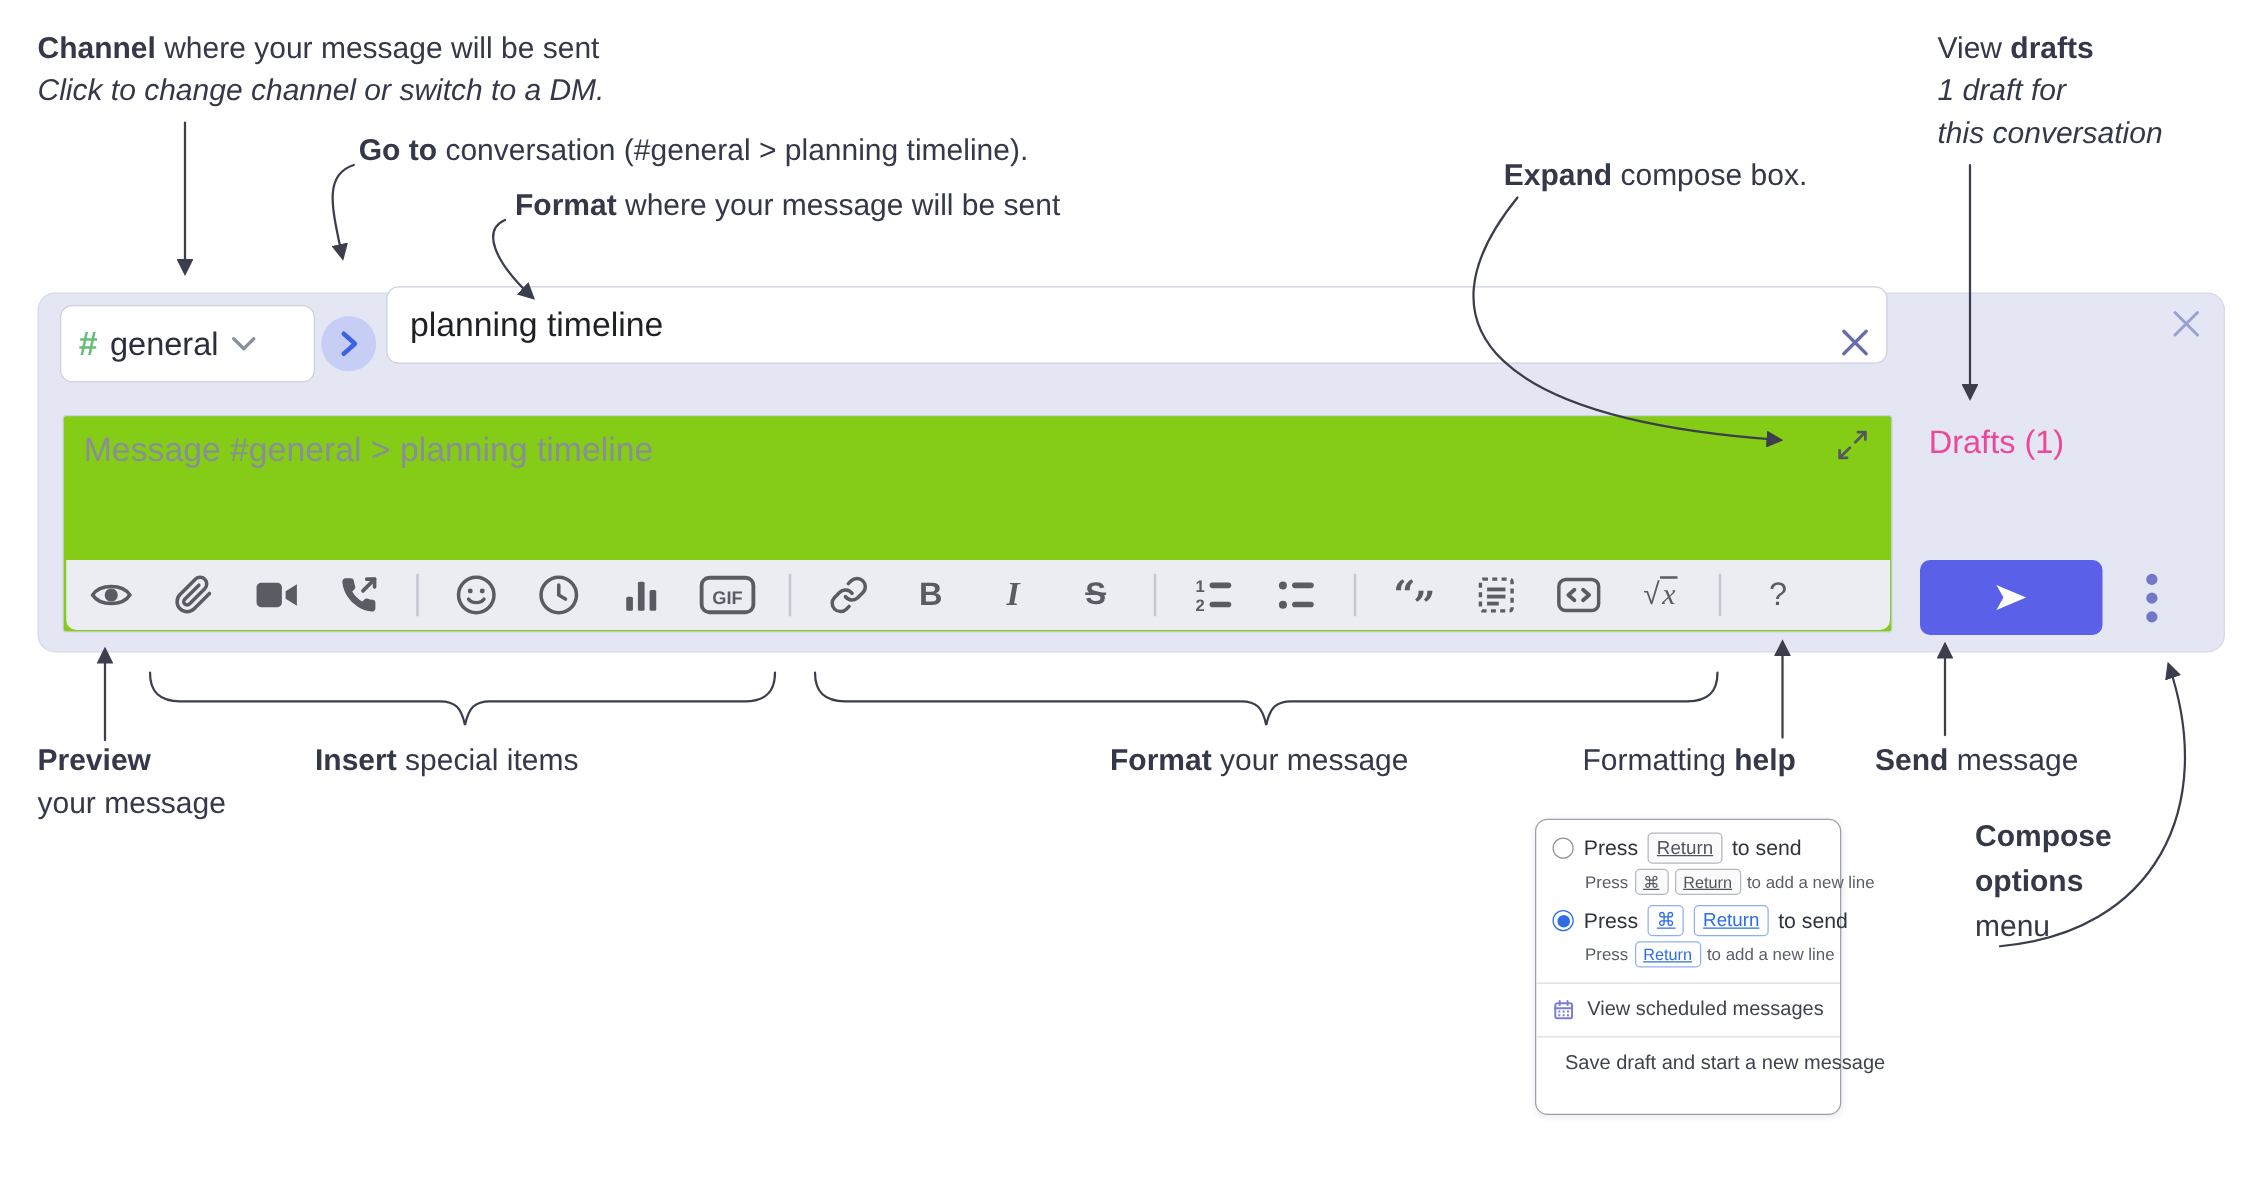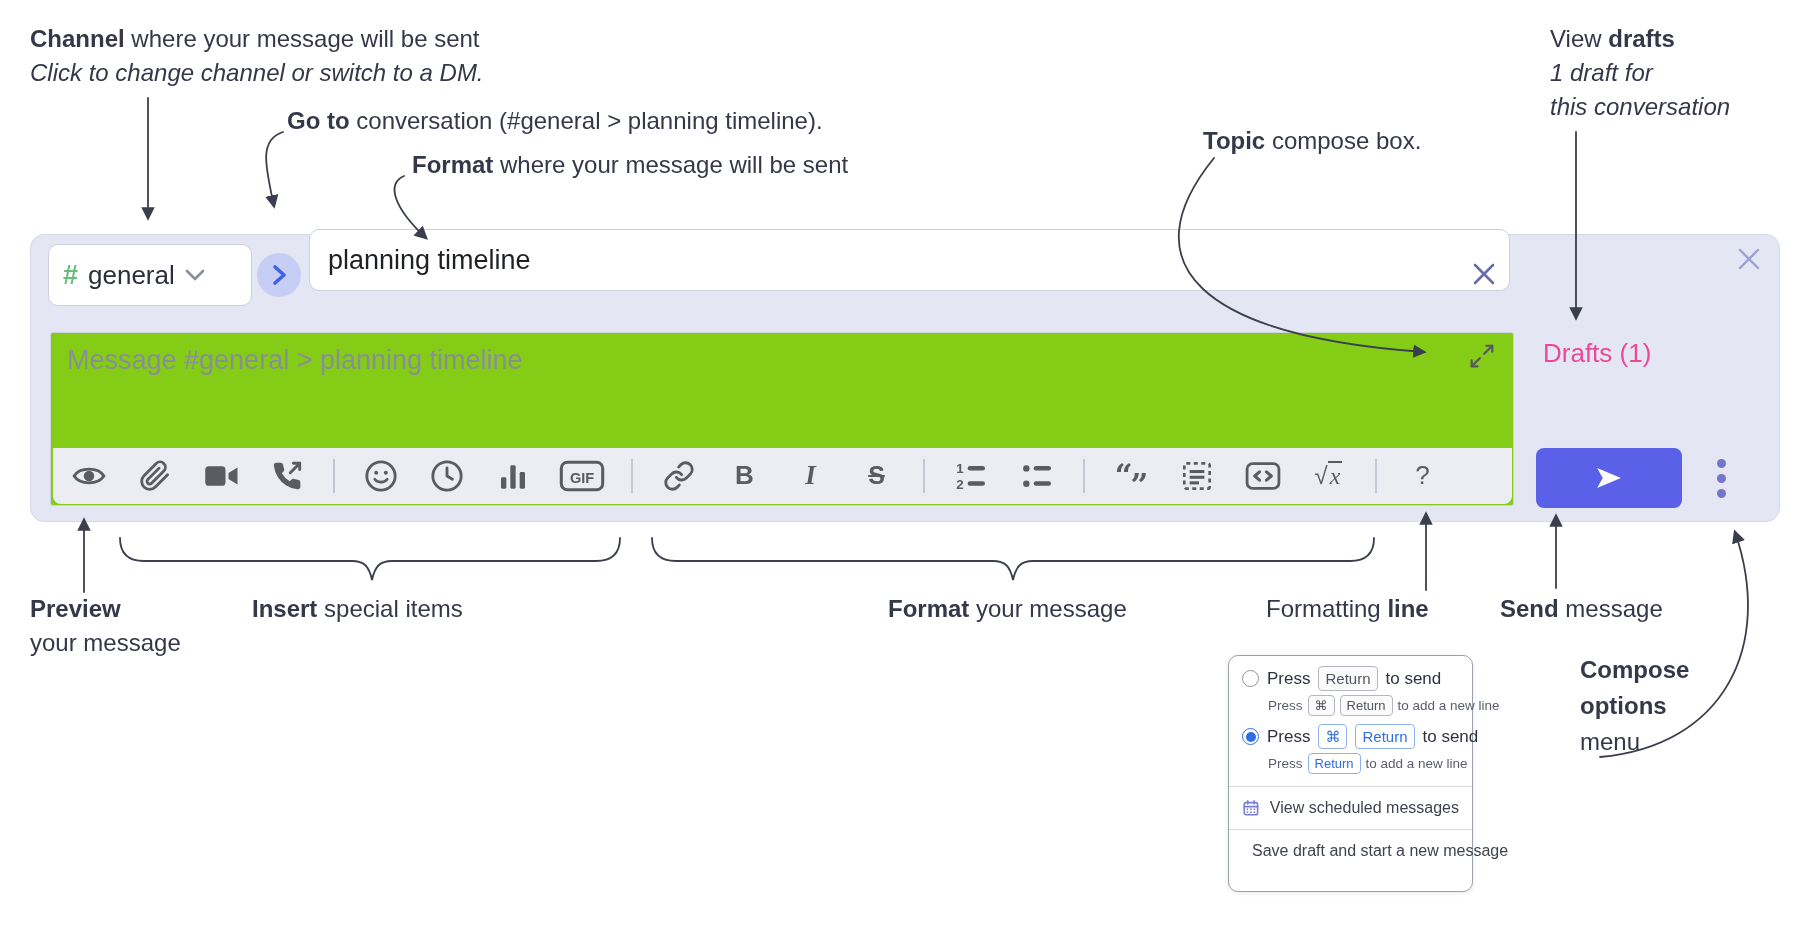--- a/index.html
+++ b/index.html
@@ -54,21 +54,21 @@
   .closex{left:1734px;top:244px;width:30px;height:30px;cursor:pointer;}
 
   
   .popup{left:1228px;top:655px;width:245px;height:237px;background:#fff;border:1.5px solid #9ba0ab;
          border-radius:10px;box-sizing:border-box;padding:8px 0;box-shadow:0 1px 5px rgba(60,64,90,.12);}
   .prow{display:flex;align-items:center;gap:8px;padding:2px 13px;font-size:17px;color:#2f333d;
         white-space:nowrap;cursor:pointer;}
   .psub{display:flex;align-items:center;gap:5px;padding:2px 13px 6px 39px;font-size:13.5px;
         color:#5a5e68;white-space:nowrap;}
   .key{border:1px solid #b4b7bf;border-radius:4px;padding:0 6px;background:#fbfbfc;color:#51555f;
-       font-size:13px;line-height:19px;}
+       font-size:13px;line-height:19px;text-decoration:underline;}
   .key.lg{font-size:15px;line-height:23px;}
   .key.blue{border-color:#8fb0f0;color:#2e6de6;background:#fff;}
   .radio{width:15px;height:15px;border:1.5px solid #8f95a0;border-radius:50%;flex:none;position:relative;}
   .radio.sel{border-color:#2e6de6;}
   .radio.sel::after{content:"";position:absolute;inset:2.5px;background:#2e6de6;border-radius:50%;}
   .pdiv{height:1px;background:#d9dbe0;margin:6px 0;}
   .pitem{display:flex;align-items:center;gap:10px;padding:5px 13px;font-size:16px;color:#3f434d;
          white-space:nowrap;cursor:pointer;}
   svg{display:block;}
 </style>
@@ -84,21 +84,21 @@
 
   <div class="abs ann" style="left:287px;top:104px;">
     <b>Go to</b><span> conversation (#general &gt; planning timeline).</span>
   </div>
 
   <div class="abs ann" style="left:412px;top:148px;">
     <b>Format</b><span> where your message will be sent</span>
   </div>
 
   <div class="abs ann" style="left:1203px;top:124px;">
-    <b>Topic</b><span> compose box.</span>
+    <b>Expand</b><span> compose box.</span>
   </div>
 
   <div class="abs ann" style="left:1550px;top:22px;">
     <div><span>View </span><b>drafts</b></div>
     <div class="it">1 draft for</div>
     <div class="it">this conversation</div>
   </div>
 
   <div class="abs compose"></div>
 
@@ -288,21 +288,21 @@
 
   <div class="abs ann" style="left:252px;top:592px;">
     <b>Insert</b><span> special items</span>
   </div>
 
   <div class="abs ann" style="left:888px;top:592px;">
     <b>Format</b><span> your message</span>
   </div>
 
   <div class="abs ann" style="left:1266px;top:592px;">
-    <span>Formatting </span><b>line</b>
+    <span>Formatting </span><b>help</b>
   </div>
 
   <div class="abs ann" style="left:1500px;top:592px;">
     <b>Send</b><span> message</span>
   </div>
 
   <div class="abs ann" style="left:1580px;top:652px;line-height:36px;">
     <div><b>Compose</b></div>
     <div><b>options</b></div>
     <div>menu</div>

